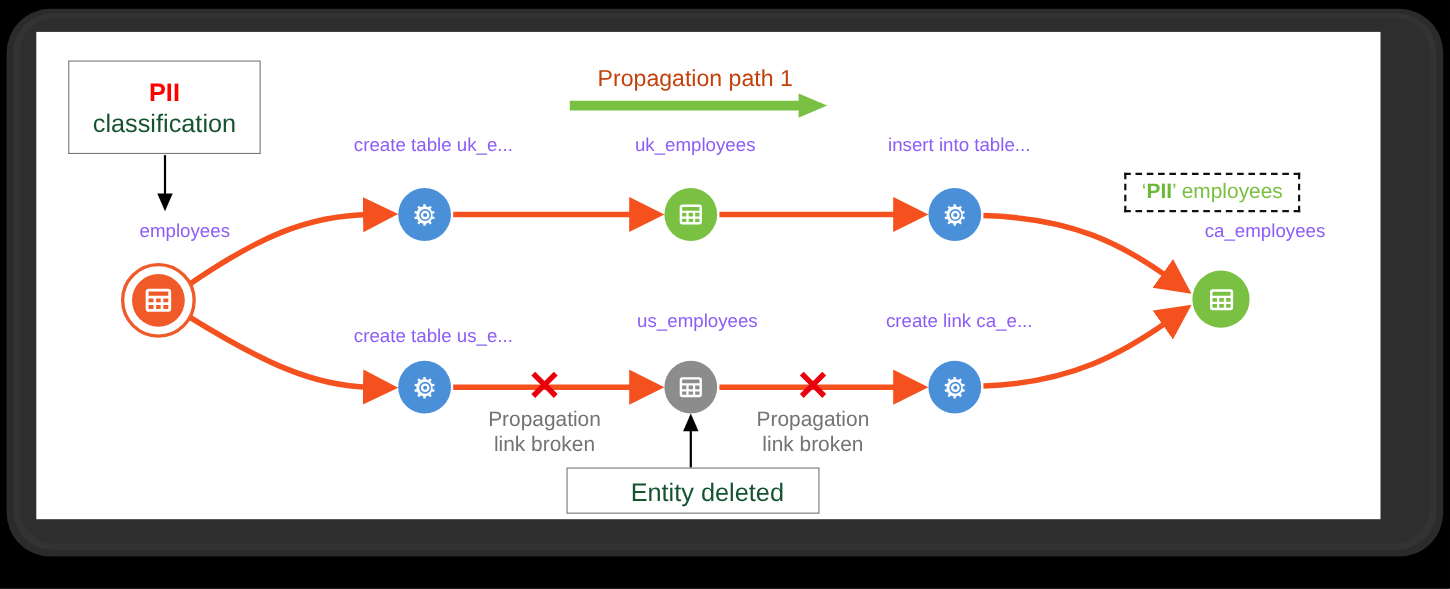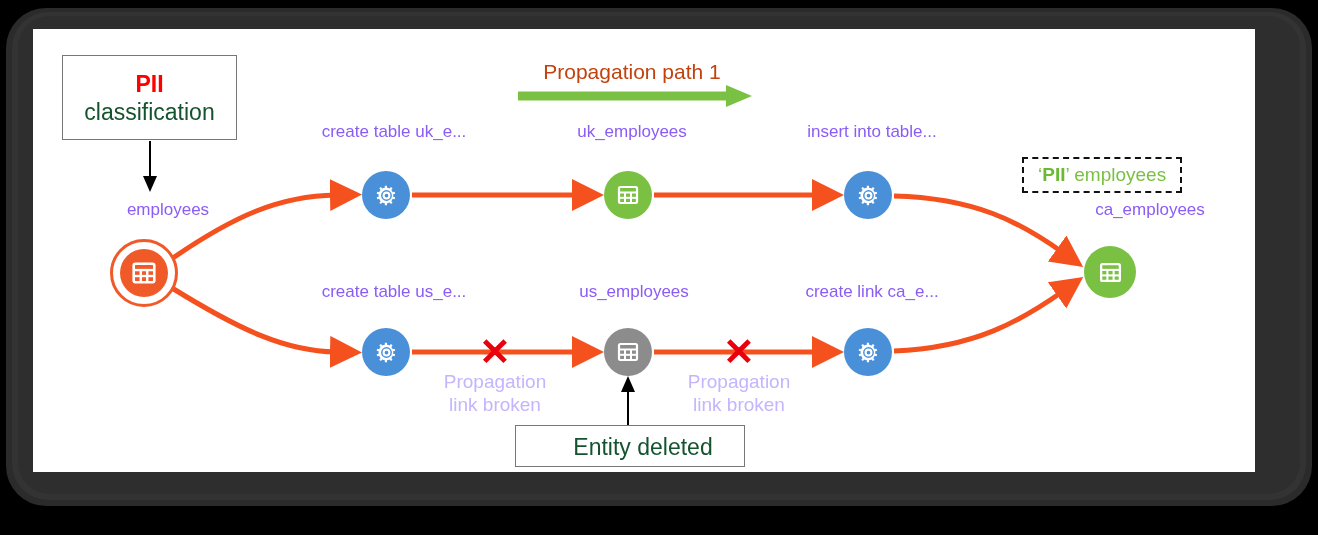--- a/index.html
+++ b/index.html
@@ -35,21 +35,21 @@
   .box .t1{color:#ff0000;font-weight:bold;font-size:23px;line-height:28px;}
   .box .t2{color:#14532d;font-size:23px;line-height:28px;}
 
   .dashbox{position:absolute;background:#fff;border:2px dashed #111;
            padding:5px 14px;font-size:19px;color:#7ac143;white-space:nowrap;}
   .dashbox b{color:#6aba35;}
 
   .greentitle{position:absolute;color:#c2410c;font-size:21px;white-space:nowrap;
               transform:translateX(-50%);}
 
-  .brk{position:absolute;color:#c4b5fd;font-size:19px;line-height:23px;
+  .brk{position:absolute;color:#737373;font-size:19px;line-height:23px;
        text-align:center;transform:translateX(-50%);white-space:nowrap;}
 
   .xmark{position:absolute;color:#e8000d;font-size:38px;font-weight:bold;
          line-height:1;transform:translate(-50%,-50%);font-family:"Liberation Sans",sans-serif;}
 </style>
 </head>
 <body>
 
 <div id="root">
   <div class="bezel"></div>
@@ -130,21 +130,21 @@
   </div>
 
   <div class="lbl c" style="left:872px;top:122px;">insert into table...</div>
   <div class="node" style="left:868px;top:195px;width:48px;height:48px;background:#4a90d9;">
     <svg width="25" height="25" viewBox="0 0 24 24">
       <path fill="#fff" d="M12 8.2a3.8 3.8 0 1 0 0 7.6 3.8 3.8 0 0 0 0-7.6zm0 5.6a1.8 1.8 0 1 1 0-3.6 1.8 1.8 0 0 1 0 3.6z"></path>
       <path fill="#fff" d="M20.3 13.6l-1.9-.3a6.6 6.6 0 0 0 0-2.6l1.9-.3-.5-2-1.9.4a6.7 6.7 0 0 0-1.3-2.2l1.2-1.5-1.6-1.3-1.2 1.5a6.6 6.6 0 0 0-2.5-.8V2.6h-2.1v1.9a6.6 6.6 0 0 0-2.5.8L6.7 3.8 5.1 5.1l1.2 1.5a6.7 6.7 0 0 0-1.3 2.2l-1.9-.4-.5 2 1.9.3a6.6 6.6 0 0 0 0 2.6l-1.9.3.5 2 1.9-.4a6.7 6.7 0 0 0 1.3 2.2l-1.2 1.5 1.6 1.3 1.2-1.5c.8.4 1.6.7 2.5.8v1.9h2.1v-1.9c.9-.1 1.7-.4 2.5-.8l1.2 1.5 1.6-1.3-1.2-1.5a6.7 6.7 0 0 0 1.3-2.2l1.9.4.5-2zM12 17.2A5.2 5.2 0 1 1 12 6.8a5.2 5.2 0 0 1 0 10.4z"></path>
     </svg>
   </div>
 
-  <div class="lbl c" style="left:394px;top:282px;">create table us_e...</div>
+  <div class="lbl c" style="left:394px;top:296px;">create table us_e...</div>
   <div class="node" style="left:386px;top:352px;width:48px;height:48px;background:#4a90d9;">
     <svg width="25" height="25" viewBox="0 0 24 24">
       <path fill="#fff" d="M12 8.2a3.8 3.8 0 1 0 0 7.6 3.8 3.8 0 0 0 0-7.6zm0 5.6a1.8 1.8 0 1 1 0-3.6 1.8 1.8 0 0 1 0 3.6z"></path>
       <path fill="#fff" d="M20.3 13.6l-1.9-.3a6.6 6.6 0 0 0 0-2.6l1.9-.3-.5-2-1.9.4a6.7 6.7 0 0 0-1.3-2.2l1.2-1.5-1.6-1.3-1.2 1.5a6.6 6.6 0 0 0-2.5-.8V2.6h-2.1v1.9a6.6 6.6 0 0 0-2.5.8L6.7 3.8 5.1 5.1l1.2 1.5a6.7 6.7 0 0 0-1.3 2.2l-1.9-.4-.5 2 1.9.3a6.6 6.6 0 0 0 0 2.6l-1.9.3.5 2 1.9-.4a6.7 6.7 0 0 0 1.3 2.2l-1.2 1.5 1.6 1.3 1.2-1.5c.8.4 1.6.7 2.5.8v1.9h2.1v-1.9c.9-.1 1.7-.4 2.5-.8l1.2 1.5 1.6-1.3-1.2-1.5a6.7 6.7 0 0 0 1.3-2.2l1.9.4.5-2zM12 17.2A5.2 5.2 0 1 1 12 6.8a5.2 5.2 0 0 1 0 10.4z"></path>
     </svg>
   </div>
 
   <div class="lbl c" style="left:634px;top:282px;">us_employees</div>
   <div class="node" style="left:628px;top:352px;width:48px;height:48px;background:#8c8c8c;">
     <svg width="24" height="24" viewBox="0 0 24 24">

